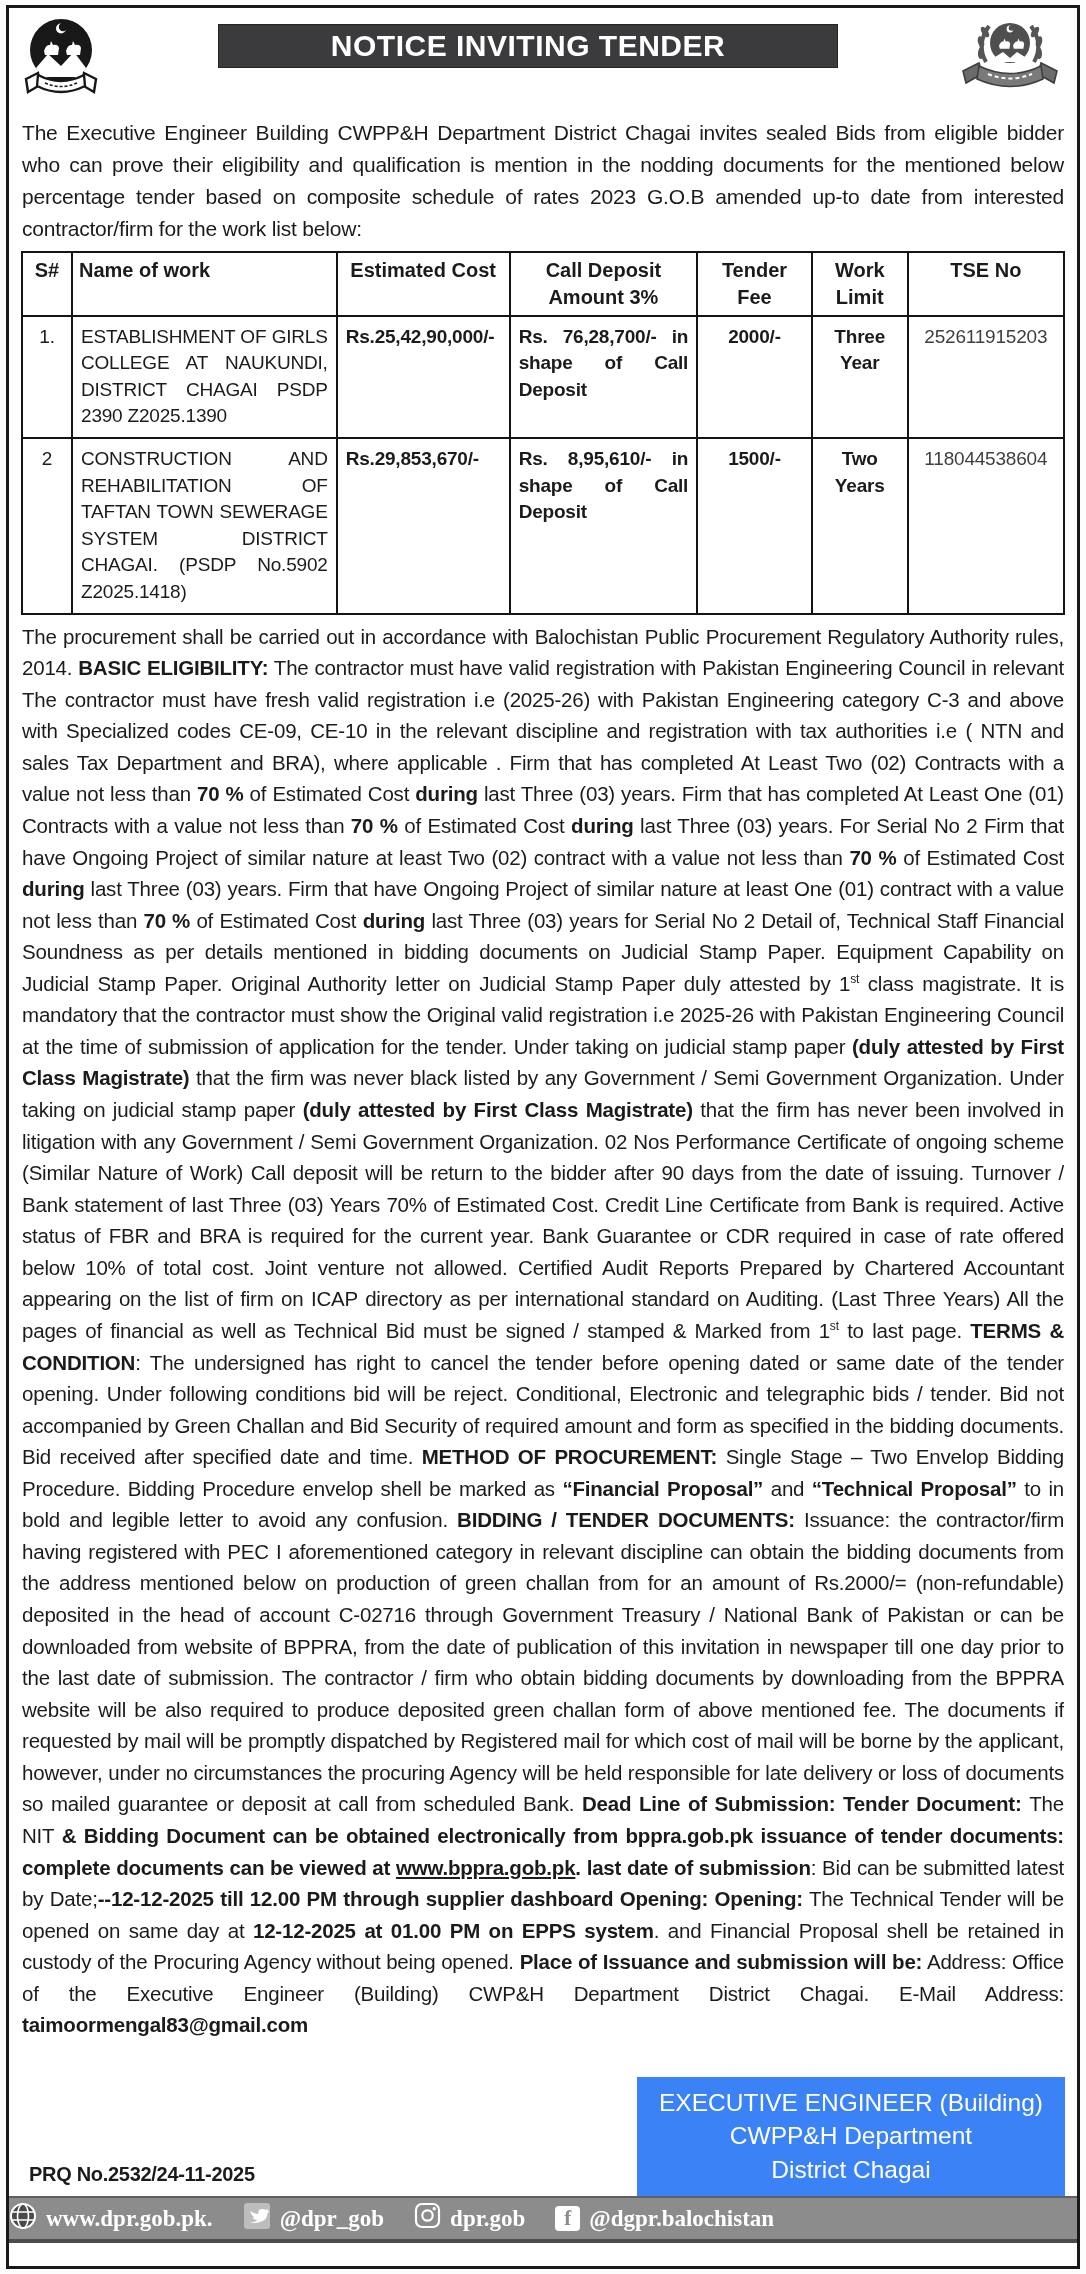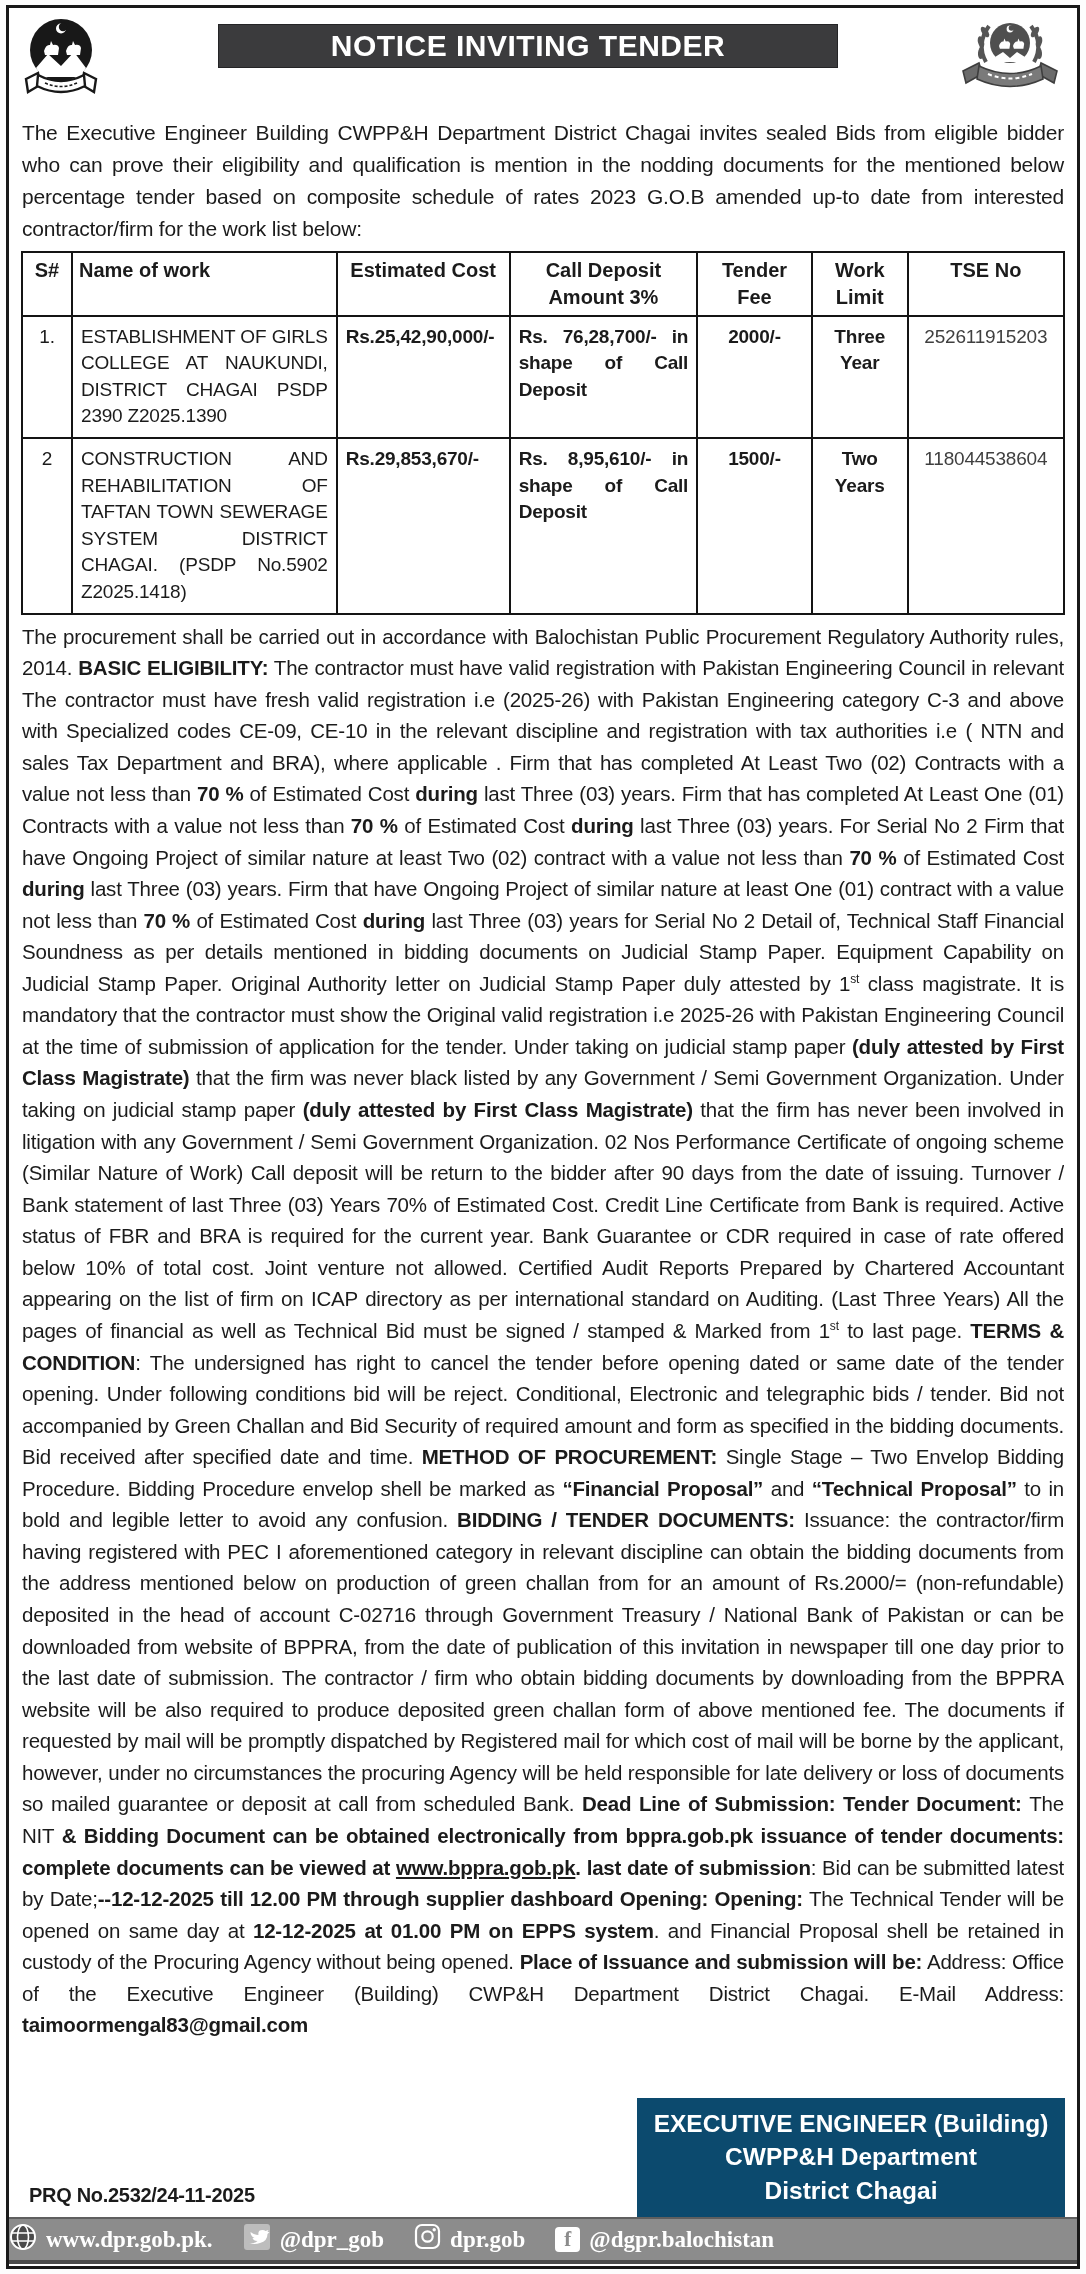--- a/index.html
+++ b/index.html
@@ -1,19 +1,19 @@
 <!DOCTYPE html>
 <html><head>
 <meta charset="utf-8">
 <style>
   html,body{margin:0;padding:0;background:#fdfdfd;}
   body{width:1086px;height:2274px;box-sizing:border-box;padding:5px 6px;
        font-family:"Liberation Sans", sans-serif;color:#1b1b1b;}
   .page{width:100%;height:100%;box-sizing:border-box;border:3px solid #191919;
-        background:#fff;display:flex;flex-direction:column;padding:8px 12px 2px;overflow:hidden;}
+        background:#fff;display:flex;flex-direction:column;padding:8px 12px 23px;overflow:hidden;}
 
   
   .header{display:flex;align-items:flex-start;justify-content:space-between;height:92px;flex:0 0 auto;}
   .logo{flex:0 0 auto;}
   .title-bar{flex:0 0 auto;width:618px;height:42px;margin:8px 10px 0;background:#3b3b3d;
              border:1px solid #242426;display:flex;align-items:center;justify-content:center;}
   .title-bar span{color:#fff;font-weight:bold;font-size:30px;letter-spacing:.5px;white-space:nowrap;}
 
   
   .intro{margin:9px 1px 6px;text-align:justify;font-size:21px;line-height:1.52;letter-spacing:-.2px;}
@@ -31,21 +31,21 @@
   
   .bodytext{flex:1 1 auto;overflow:hidden;margin:6px 1px 0;text-align:justify;
             font-size:20.5px;line-height:1.54;letter-spacing:-.2px;}
   .bodytext .b{font-weight:bold;}
   .bodytext .u{text-decoration:underline;}
   .bodytext sup{font-size:12px;line-height:0;}
 
   
   .footer-row{flex:0 0 auto;display:flex;justify-content:space-between;align-items:flex-end;margin-top:4px;}
   .prq{font-weight:bold;font-size:20px;margin:0 0 10px 8px;letter-spacing:-.3px;}
-  .signblock{background:#0c4a6e;color:#fff;text-align:center;font-weight:bold;font-size:24.5px;
+  .signblock{background:#3b82f6;color:#fff;text-align:center;font-weight:normal;font-size:24.5px;
              line-height:1.38;padding:9px 14px;width:428px;box-sizing:border-box;}
   .socialbar{flex:0 0 auto;margin:0 -12px;height:41px;background:#8c8c8c;
              border-top:2px solid #5f5f5f;border-bottom:4px solid #4c4c4c;
              display:flex;align-items:center;gap:30px;
              font-family:"Liberation Serif", serif;font-weight:bold;font-size:23px;color:#fff;}
   .social-item{display:flex;align-items:center;gap:9px;cursor:pointer;}
   .fb-badge{width:25px;height:25px;background:#fff;border-radius:4px;display:flex;align-items:center;
             justify-content:center;color:#8c8c8c;font-size:21px;font-family:"Liberation Serif",serif;}
 </style>
 </head>

